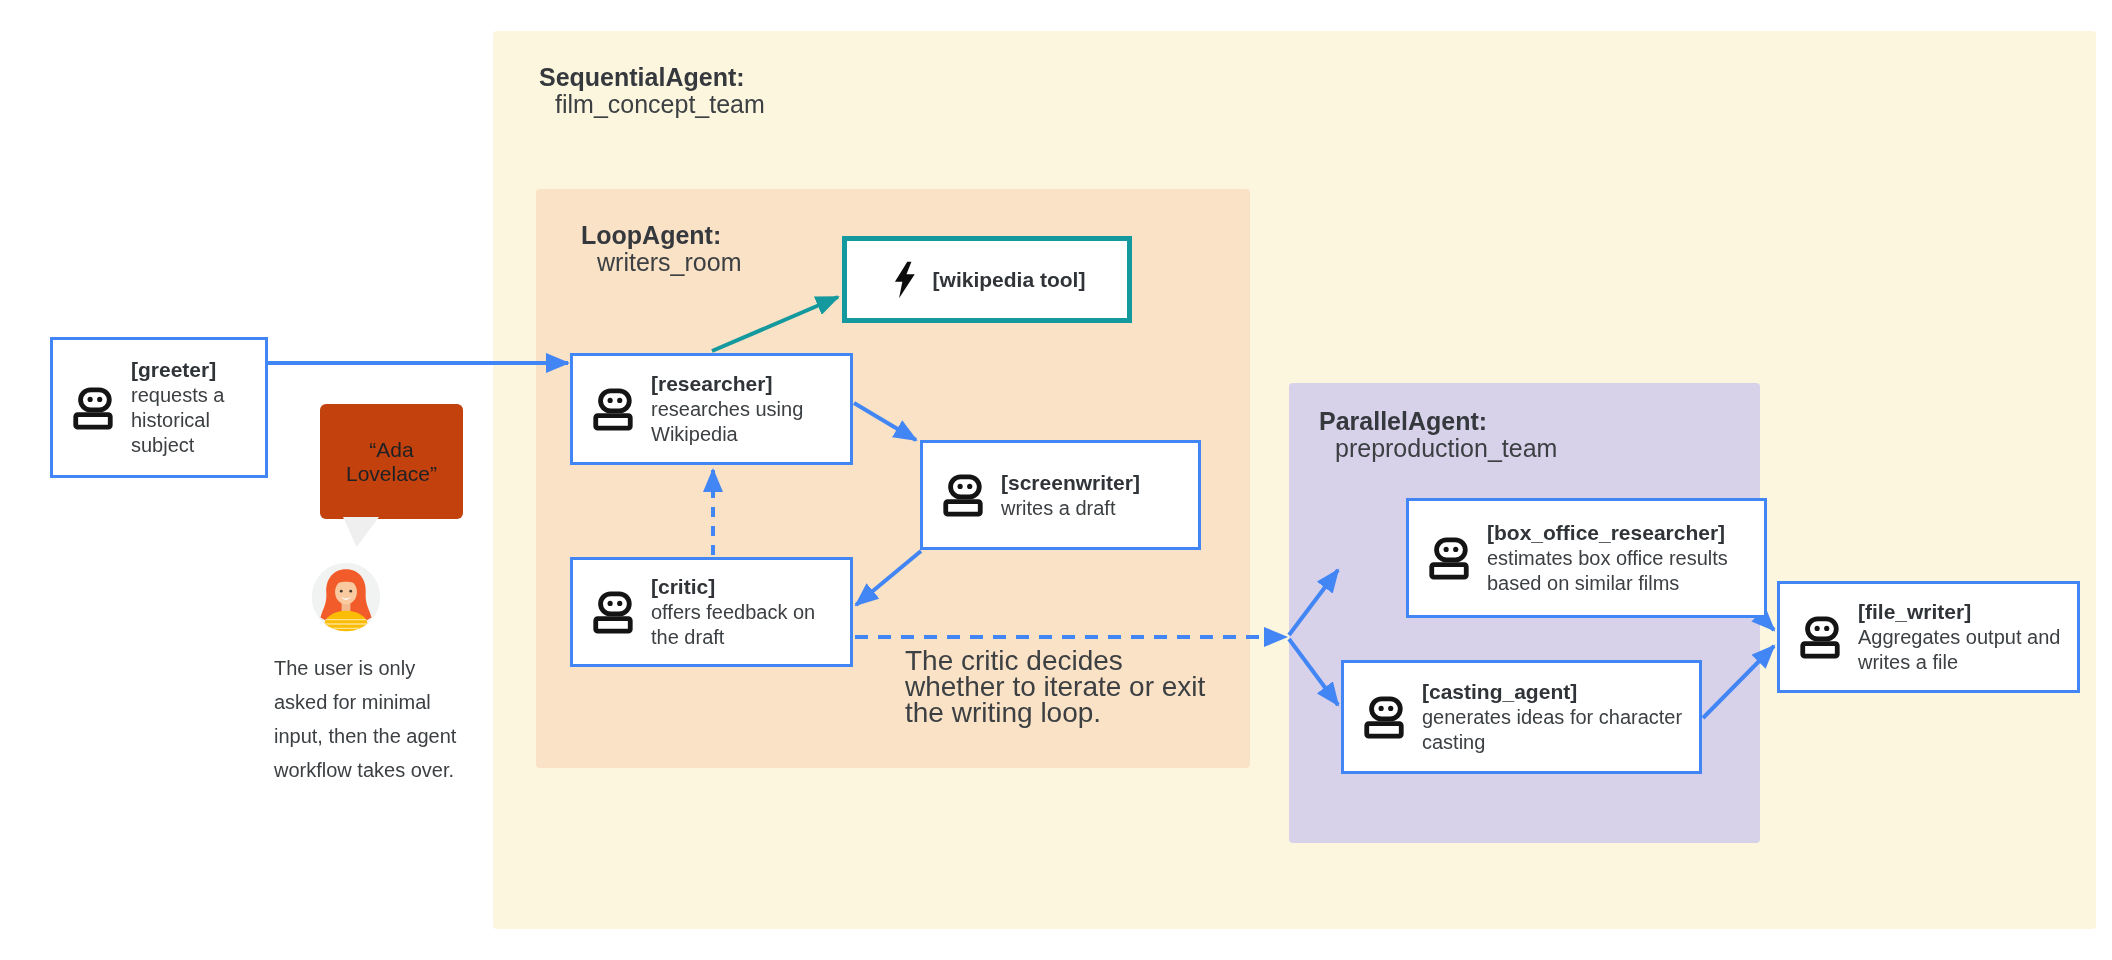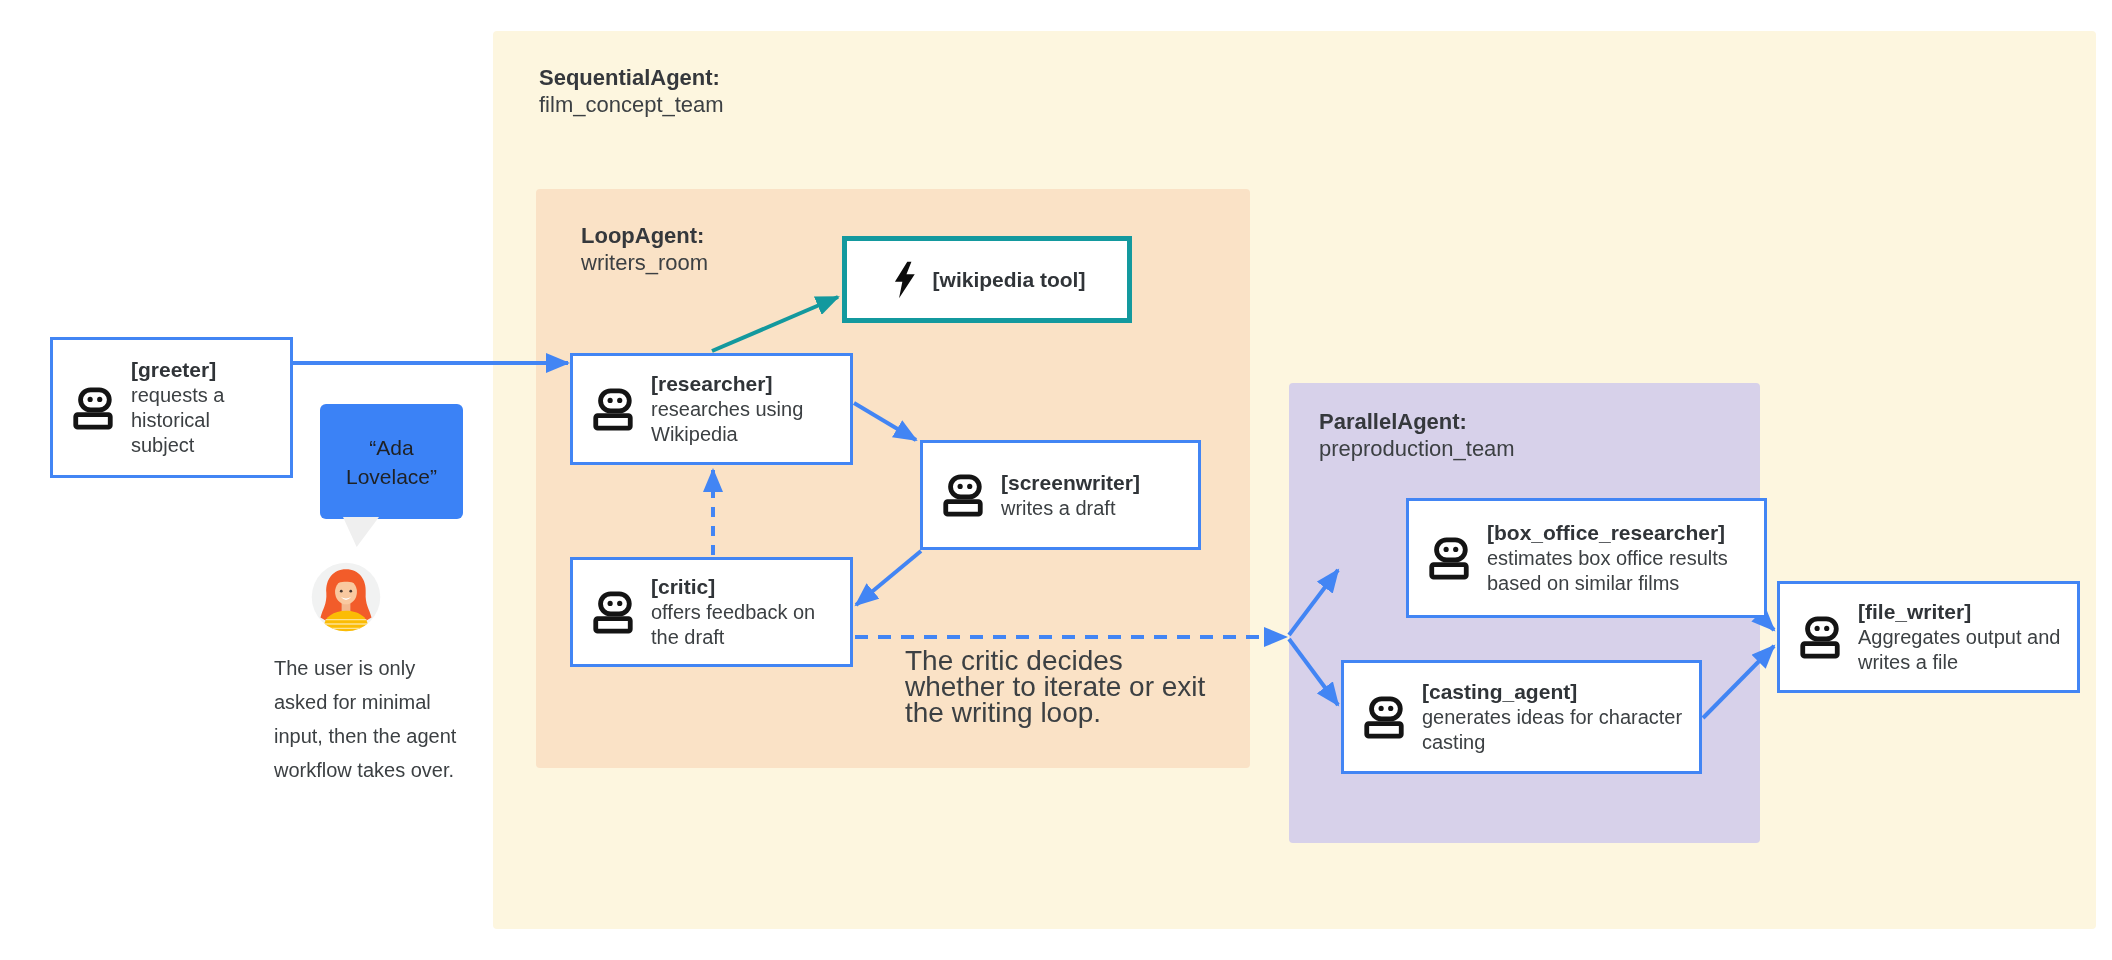--- a/index.html
+++ b/index.html
@@ -5,44 +5,44 @@
   html,body{margin:0;padding:0;background:#ffffff;}
   .canvas{
     position:relative;width:2112px;height:960px;background:#ffffff;overflow:hidden;
     font-family:"Liberation Sans","DejaVu Sans",sans-serif;color:#3C4043;
   }
   .group{position:absolute;border-radius:4px;}
   .group-seq{left:493px;top:31px;width:1603px;height:898px;background:#FDF6DF;}
   .group-loop{left:536px;top:189px;width:714px;height:579px;background:#FAE2C6;}
   .group-par{left:1289px;top:383px;width:471px;height:460px;background:#D7D1EA;}
 
-  .group-label{position:absolute;font-size:22px;line-height:27px;}
+  .group-label{position:absolute;font-size:25px;line-height:27px;}
   .gl-title{font-weight:700;color:#35383C;}
-  .gl-sub{font-weight:400;color:#3C4043;}
+  .gl-sub{font-weight:400;color:#3C4043;margin-left:16px;}
 
   .node{
     position:absolute;background:#ffffff;border:3px solid #4285F4;
     display:flex;align-items:center;gap:15px;padding:0 14px 0 17px;box-sizing:border-box;
   }
   .node-tool{border:5px solid #13999E;justify-content:center;gap:14px;padding:0 10px;}
   .node-text{display:flex;flex-direction:column;}
   .node-label{font-weight:700;font-size:21px;line-height:26px;color:#303438;}
   .node-desc{font-weight:400;font-size:20px;line-height:25px;color:#3C4043;}
   .icon{flex:0 0 auto;display:flex;align-items:center;justify-content:center;}
 
   .arrows{position:absolute;left:0;top:0;width:2112px;height:960px;pointer-events:none;}
   .ln{stroke:#4285F4;stroke-width:4;fill:none;}
   .ln-teal{stroke:#13999E;}
   .ln-dash{stroke-dasharray:13 10;}
   .ln-dash-v{stroke-dasharray:10 9;}
 
   .bubble{
-    position:absolute;left:320px;top:404px;width:143px;height:115px;background:#3b82f6;
+    position:absolute;left:320px;top:404px;width:143px;height:115px;background:#c2410c;
     border-radius:6px;display:flex;align-items:center;justify-content:center;text-align:center;
-    font-size:21px;line-height:29px;color:#1F2124;
+    font-size:21px;line-height:24px;color:#1F2124;
   }
   .bubble-tail{
     position:absolute;left:343px;top:517px;width:36px;height:30px;background:#EFEFEF;
     clip-path:polygon(0 0,100% 0,38% 100%);
   }
   .avatar{position:absolute;left:311px;top:562px;width:70px;height:70px;}
   .user-note{position:absolute;left:274px;top:651px;width:186px;font-size:20px;line-height:34px;color:#3C4043;}
   .critic-note{position:absolute;left:905px;top:648px;width:308px;font-size:28px;line-height:26px;color:#3C4043;}
 </style>
 </head>
@@ -81,21 +81,21 @@
     <line class="ln" x1="854" y1="403" x2="916" y2="440" marker-end="url(#mb)"></line>
     <line class="ln" x1="921" y1="551" x2="856" y2="605" marker-end="url(#mb)"></line>
     <line class="ln ln-dash-v" x1="713" y1="555" x2="713" y2="470" marker-end="url(#mb)"></line>
     <line class="ln ln-dash" x1="855" y1="637" x2="1286" y2="637" marker-end="url(#mb)"></line>
     <line class="ln" x1="1289" y1="635" x2="1338" y2="570" marker-end="url(#mb)"></line>
     <line class="ln" x1="1289" y1="639" x2="1338" y2="705" marker-end="url(#mb)"></line>
     <line class="ln" x1="1703" y1="559" x2="1774" y2="630" marker-end="url(#mb)"></line>
     <line class="ln" x1="1703" y1="718" x2="1774" y2="646" marker-end="url(#mb)"></line>
   </svg>
 
-  <div class="node" style="left:50px;top:337px;width:243px;height:141px;">
+  <div class="node" style="left:50px;top:337px;width:218px;height:141px;">
     <span class="icon">
       <svg viewBox="0 0 48 48" width="46" height="46">
           <rect x="11" y="5" width="30" height="21" rx="10.5" fill="none" stroke="#141414" stroke-width="5"></rect>
           <circle cx="21" cy="15" r="2.7" fill="#141414"></circle>
           <circle cx="31" cy="15" r="2.7" fill="#141414"></circle>
           <rect x="6" y="31" width="36" height="13" rx="2" fill="none" stroke="#141414" stroke-width="5"></rect>
         </svg>
     </span>
     <div class="node-text">
       <div class="node-label">[greeter]</div>

